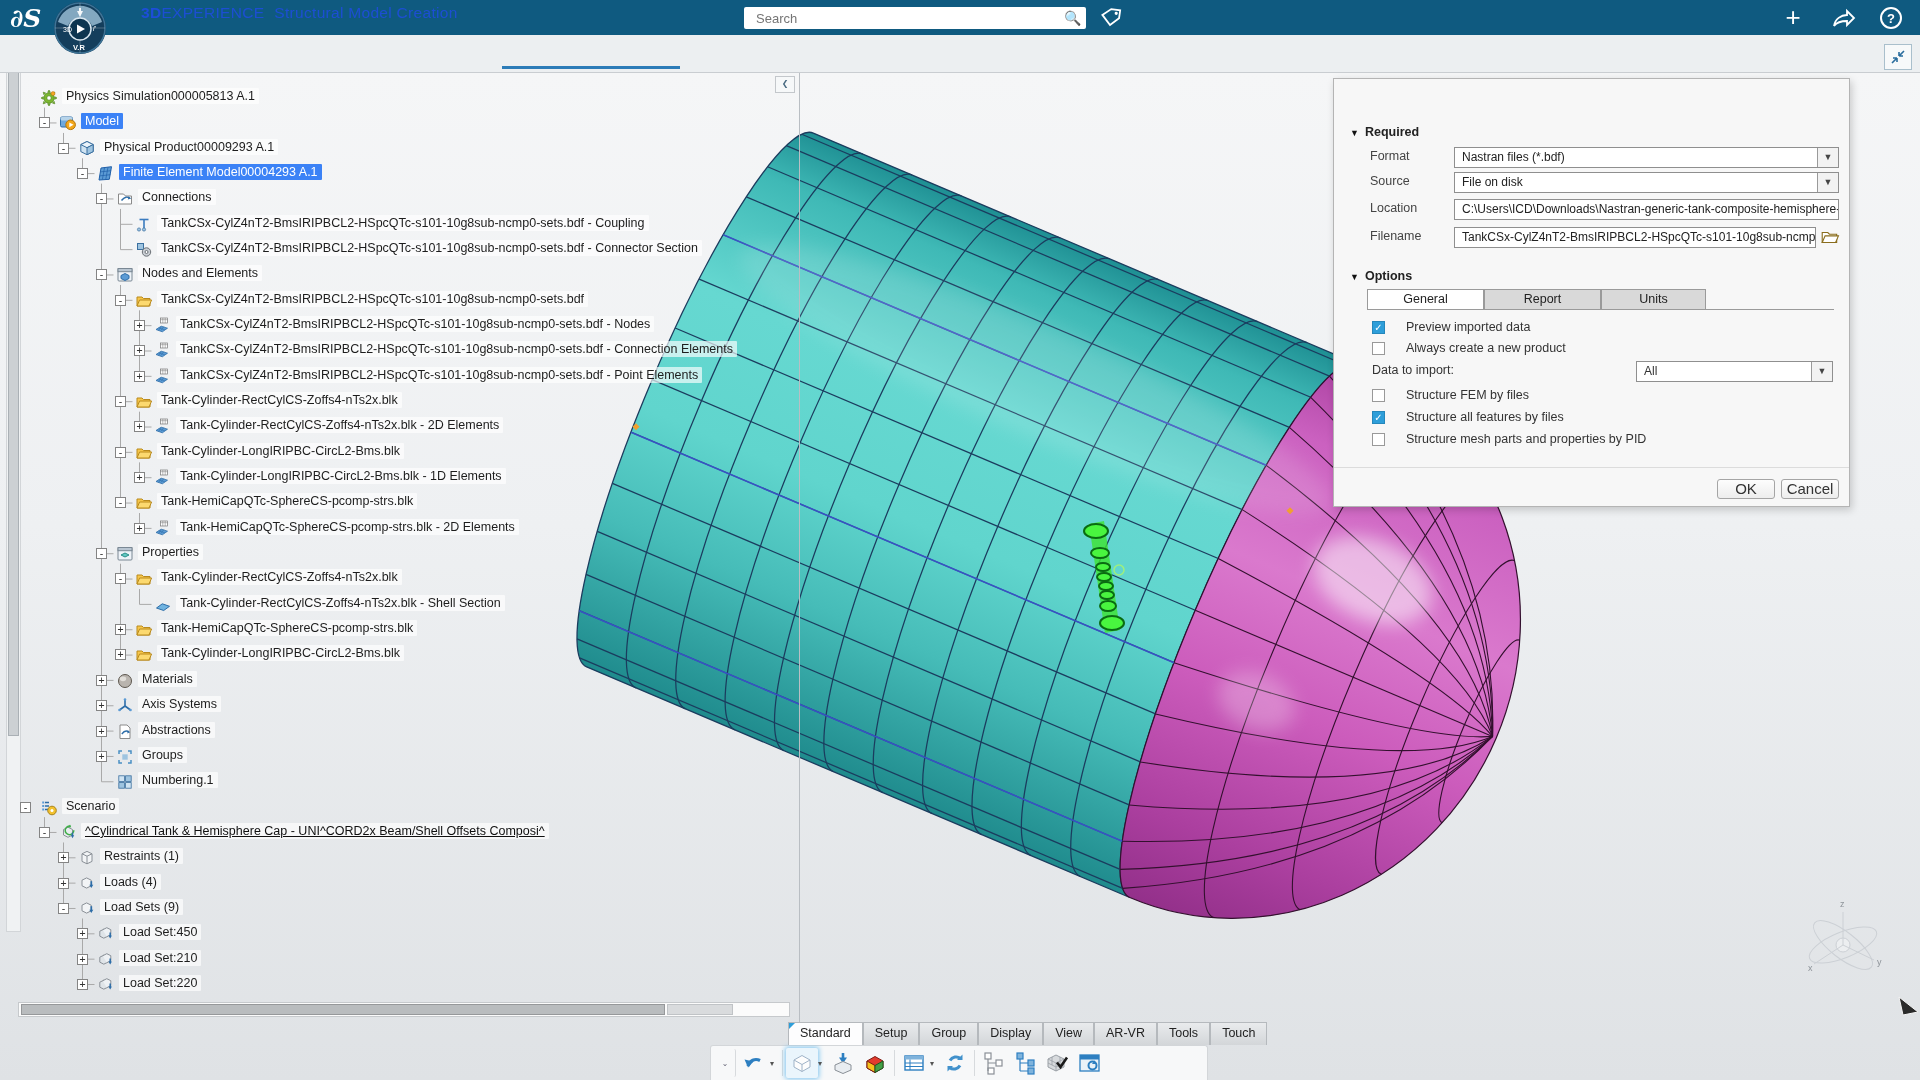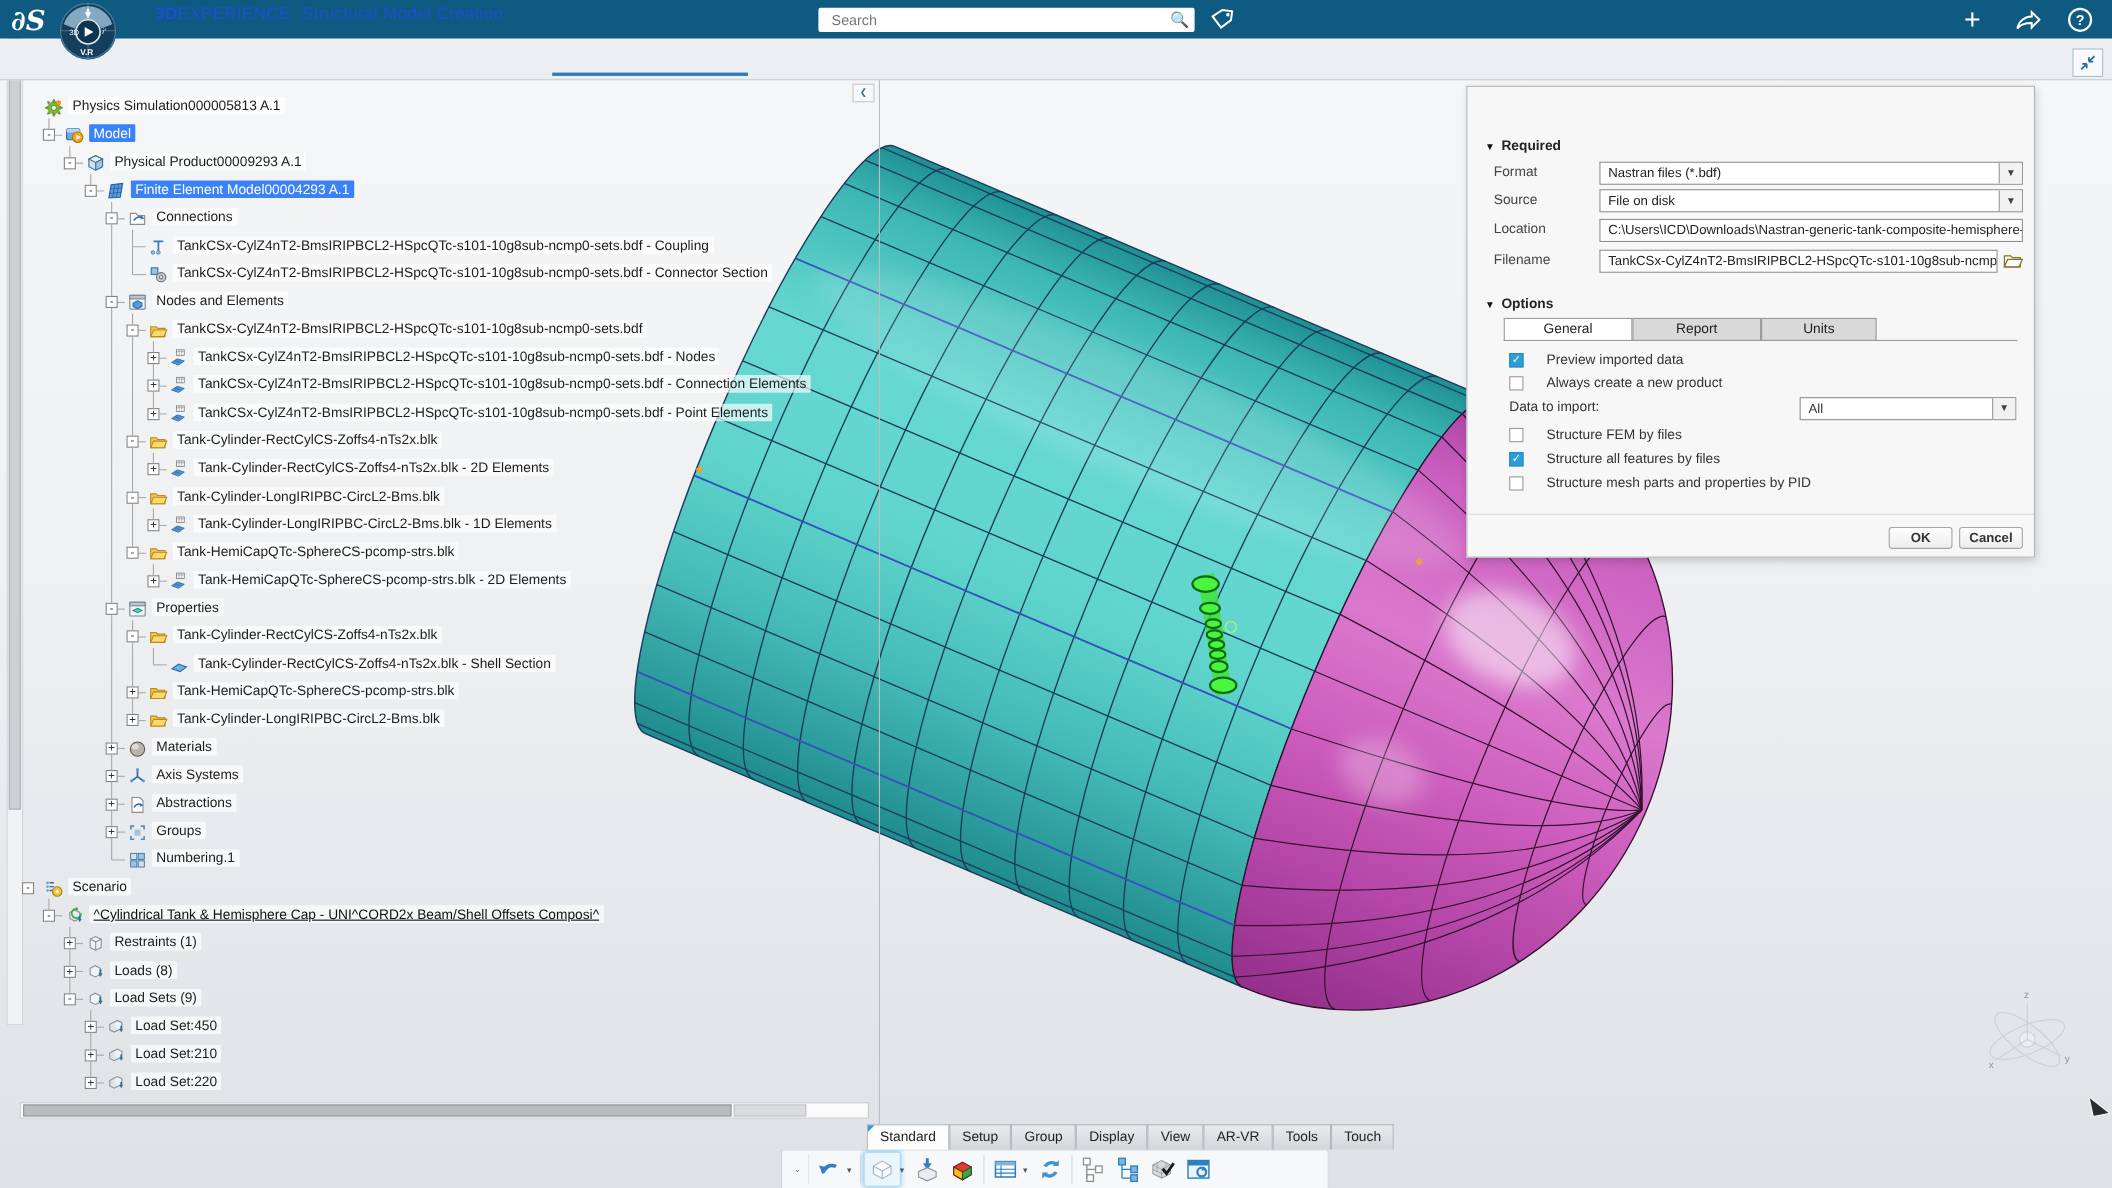--- a/index.html
+++ b/index.html
@@ -52,39 +52,39 @@
     font-size:8px;color:#4a6b82;text-align:center;line-height:14px;z-index:26;cursor:pointer;}
 
   
   #dialog{position:absolute;left:1333px;top:78px;width:515px;height:427px;background:#f7f7f7;
     border:1px solid #b4b4b4;box-shadow:2px 3px 8px rgba(0,0,0,.18);z-index:50;font-size:12.5px;color:#333;}
   #dlg-titlebar{position:absolute;left:0;top:0;right:0;height:26px;border-bottom:1px solid #e2e2e2;}
   #dlg-title{position:absolute;left:14px;top:6px;color:#555;}
   #dlg-close{position:absolute;right:10px;top:4px;width:18px;height:18px;text-align:center;line-height:18px;color:#666;font-size:13px;cursor:pointer;}
   .sechead{position:absolute;left:16px;font-weight:bold;color:#222;}
   .sechead .tri{font-size:9px;margin-right:6px;color:#111;}
-  .flabel{position:absolute;left:24px;color:#444;}
+  .flabel{position:absolute;left:36px;color:#444;}
   .fbox{position:absolute;left:120px;width:385px;height:21px;background:#fff;border:1px solid #8f8f8f;box-sizing:border-box;
     font-size:12px;color:#222;line-height:19px;padding-left:7px;white-space:nowrap;overflow:hidden;}
   .fbox .arrowbtn{position:absolute;right:0;top:0;width:20px;height:19px;background:#f2f2f2;border-left:1px solid #9a9a9a;
     text-align:center;line-height:18px;font-size:9px;color:#444;cursor:pointer;}
   #browsebtn{position:absolute;left:486px;width:20px;height:21px;cursor:pointer;}
   .dtab{position:absolute;height:21px;box-sizing:border-box;border:1px solid #9a9a9a;background:#d9d9d9;
     text-align:center;line-height:19px;font-size:12.5px;color:#222;cursor:pointer;}
   .dtab.active{background:#fff;border-bottom:1px solid #fff;}
   #tabline{position:absolute;left:33px;width:467px;height:1px;background:#9a9a9a;}
   .cbx{position:absolute;left:38px;width:13px;height:13px;box-sizing:border-box;border:1px solid #999;background:#fff;cursor:pointer;}
   .cbx.on{background:#2e9ed9;border-color:#2587bb;color:#fff;font-size:10px;line-height:11px;text-align:center;}
   .clabel{position:absolute;left:72px;color:#333;}
   #dti-label{position:absolute;left:38px;color:#333;}
   #dti-box{position:absolute;left:302px;width:197px;height:21px;background:#fff;border:1px solid #8f8f8f;box-sizing:border-box;
     font-size:12px;line-height:19px;padding-left:7px;}
   #dlg-sep{position:absolute;left:0;right:0;top:388px;height:1px;background:#dcdcdc;}
   .dbtn{position:absolute;top:400px;height:20px;box-sizing:border-box;background:linear-gradient(#fdfdfd,#ededed);
-    border:1px solid #a5a5a5;border-radius:3px;font-size:12px;color:#333;text-align:center;line-height:18px;cursor:pointer;font-weight:bold;}
+    border:1px solid #a5a5a5;border-radius:3px;font-size:15px;color:#333;text-align:center;line-height:18px;cursor:pointer;}
   #btn-ok{left:383px;width:58px;}
   #btn-cancel{left:447px;width:58px;}
 
   
   #btabs{position:absolute;left:788px;top:1022px;height:23px;z-index:32;display:flex;}
   .btab{height:23px;box-sizing:border-box;border:1px solid #b5b9bd;border-bottom:none;background:linear-gradient(#e9ebed,#d3d6d9);
     font-size:12.5px;color:#222;padding:3px 11px 0 11px;cursor:pointer;position:relative;}
   .btab.active{background:#fdfdfe;font-weight:normal;}
   .btab.active:before{content:"";position:absolute;left:0;top:0;border-style:solid;border-width:6px 6px 0 0;border-color:#2e9ed9 transparent transparent transparent;}
   #btoolbar{position:absolute;left:710px;top:1045px;width:498px;height:35px;background:#f7f8f9;border:1px solid #d3d6d9;
@@ -590,21 +590,21 @@
         </svg>
         <span class="tlabel  " style="left:100px;top:3px">Restraints (1)</span>
       </div>
       <div class="trow" style="top: 798.54px; left: 0px;">
         <span class="texp" style="left:58px;top:7px">+</span>
         <svg class="ticon" style="left:78px;top:4px" viewBox="0 0 18 18">
           <path d="M4 5.2L8.6 2.9l4.6 2.3v5.6l-4.6 2.3L4 10.8z" fill="#f2f4f6" stroke="#8a9097"></path>
           <path d="M13.3 6.2v4" stroke="#2d6da8" stroke-width="1.7"></path>
           <path d="M11.3 9.7l2 3.4 2-3.4z" fill="#2d6da8"></path>
         </svg>
-        <span class="tlabel  " style="left:100px;top:3px">Loads (8)</span>
+        <span class="tlabel  " style="left:100px;top:3px">Loads (4)</span>
       </div>
       <div class="trow" style="top: 823.88px; left: 0px;">
         <span class="texp" style="left:58px;top:7px">-</span>
         <svg class="ticon" style="left:78px;top:4px" viewBox="0 0 18 18">
           <path d="M4 5.2L8.6 2.9l4.6 2.3v5.6l-4.6 2.3L4 10.8z" fill="#f2f4f6" stroke="#8a9097"></path>
           <path d="M13.3 6.2v4" stroke="#2d6da8" stroke-width="1.7"></path>
           <path d="M11.3 9.7l2 3.4 2-3.4z" fill="#2d6da8"></path>
         </svg>
         <span class="tlabel  " style="left:100px;top:3px">Load Sets (9)</span>
       </div>

